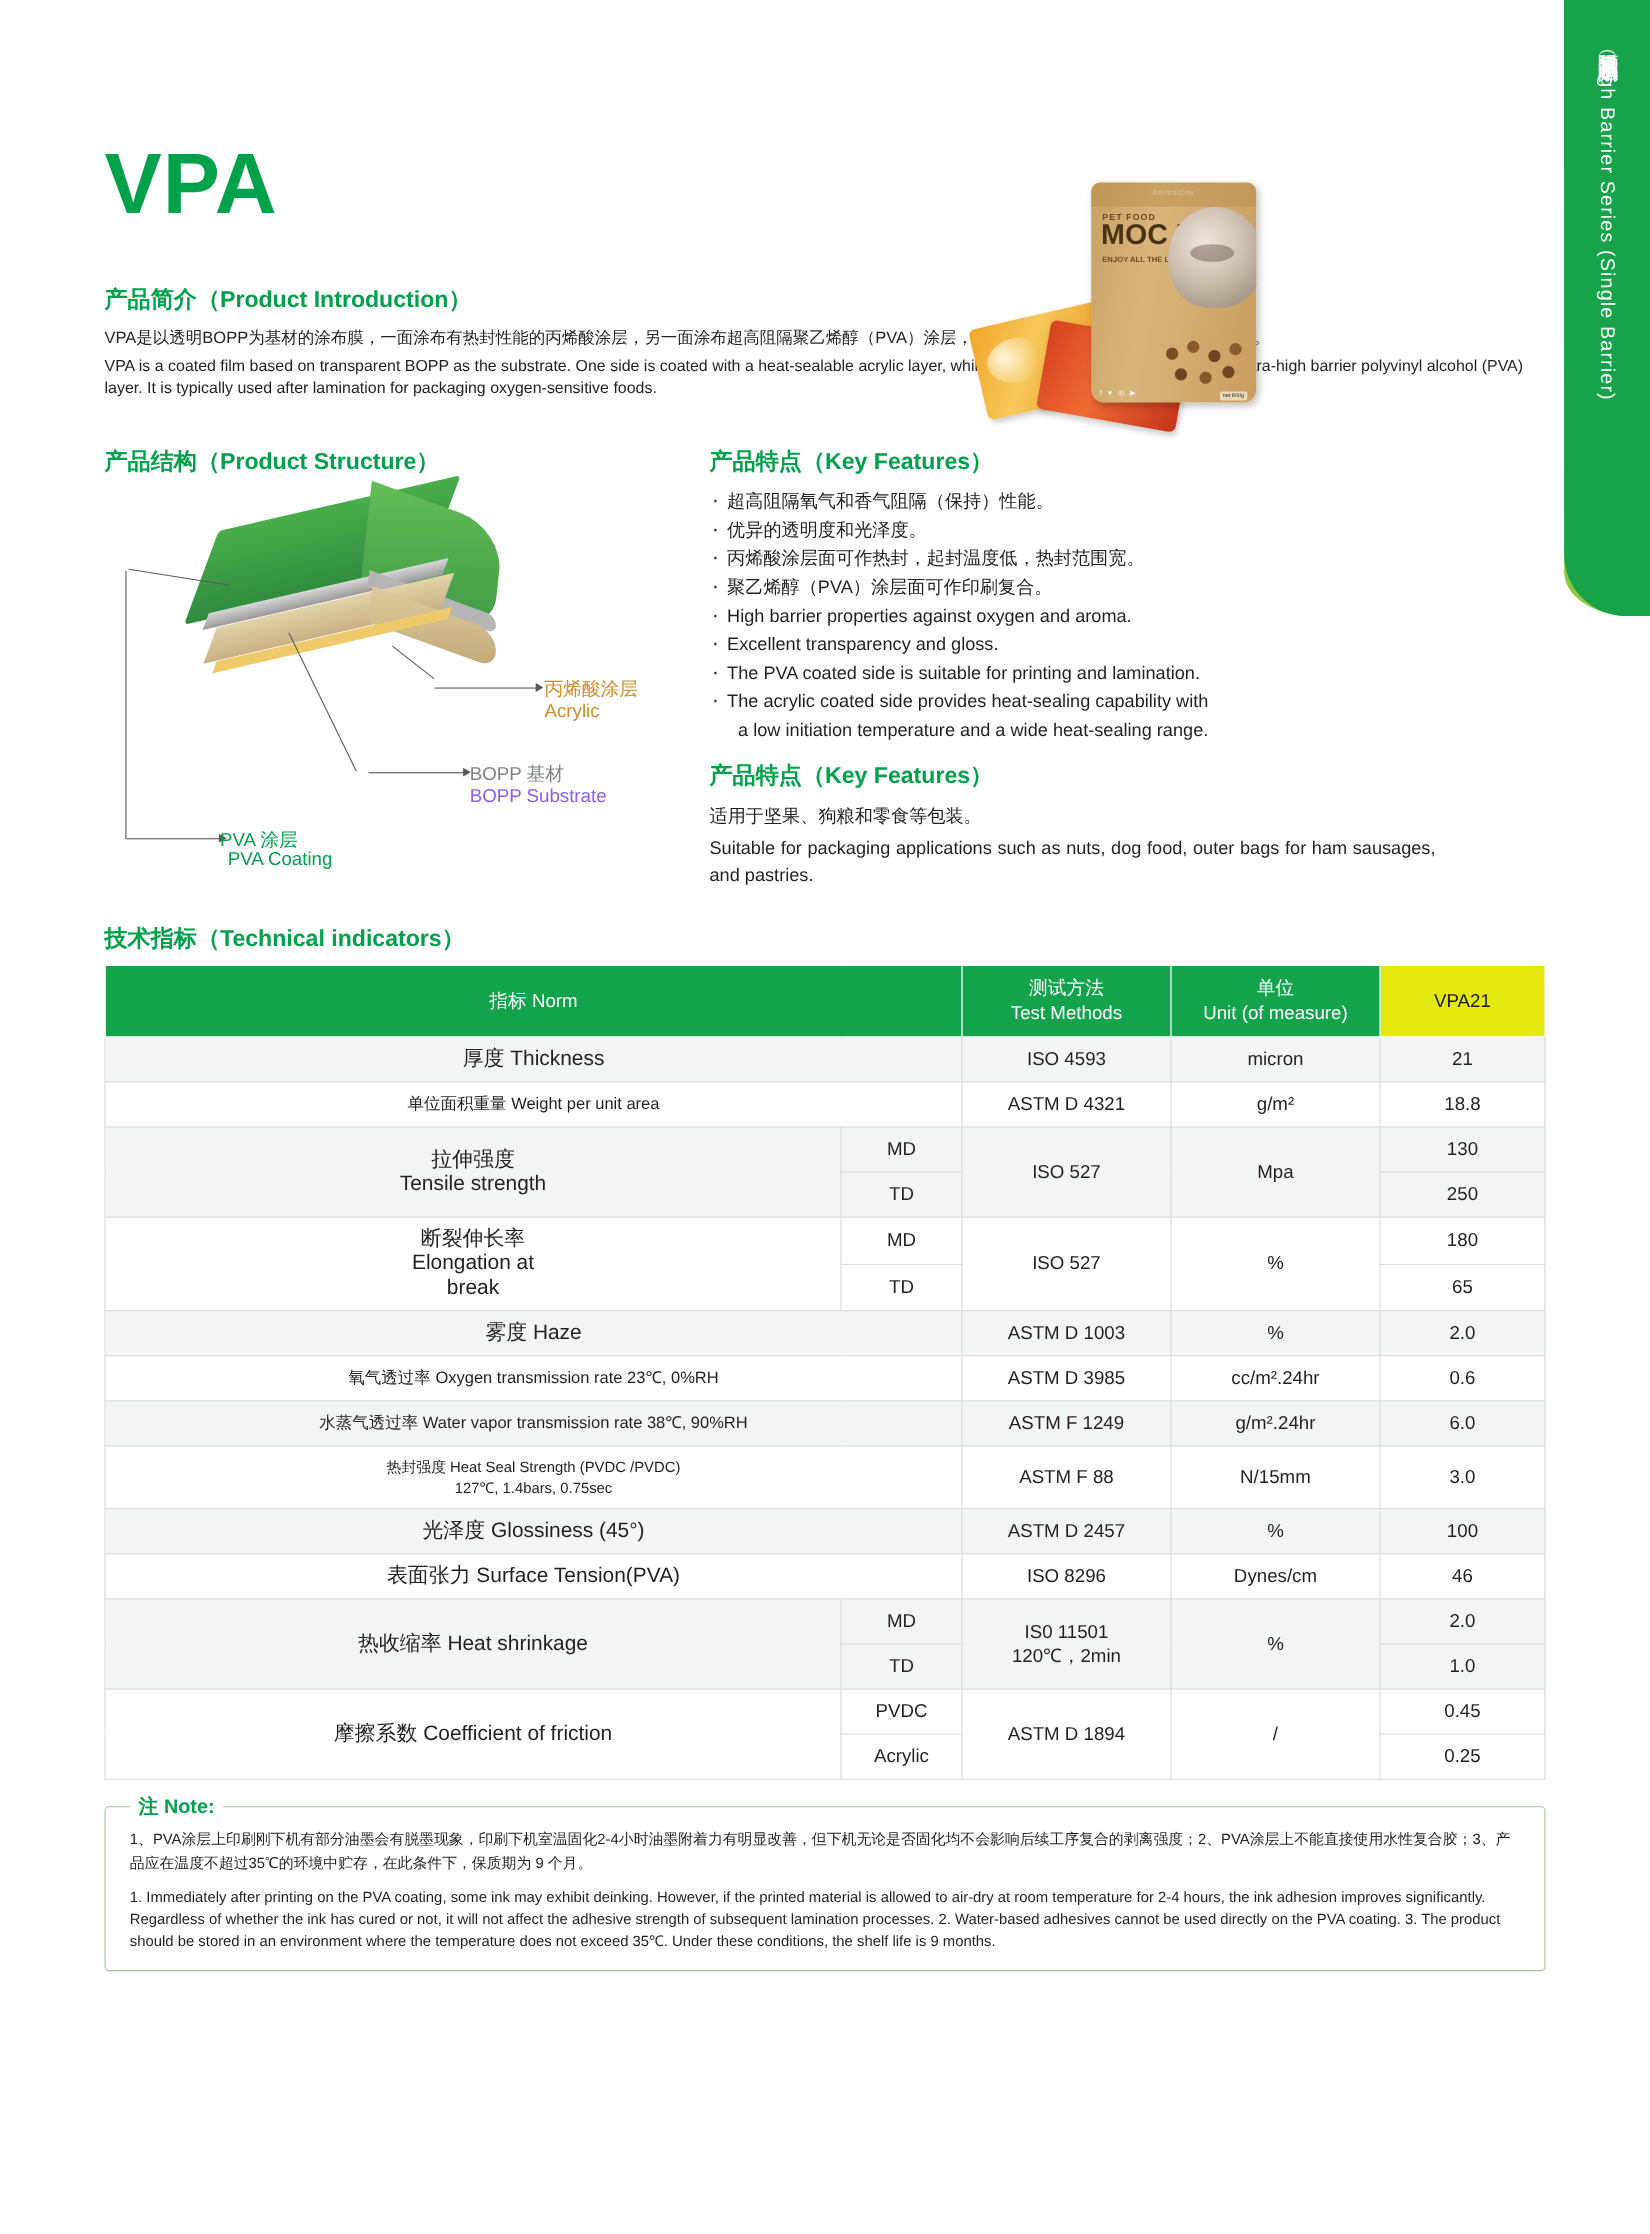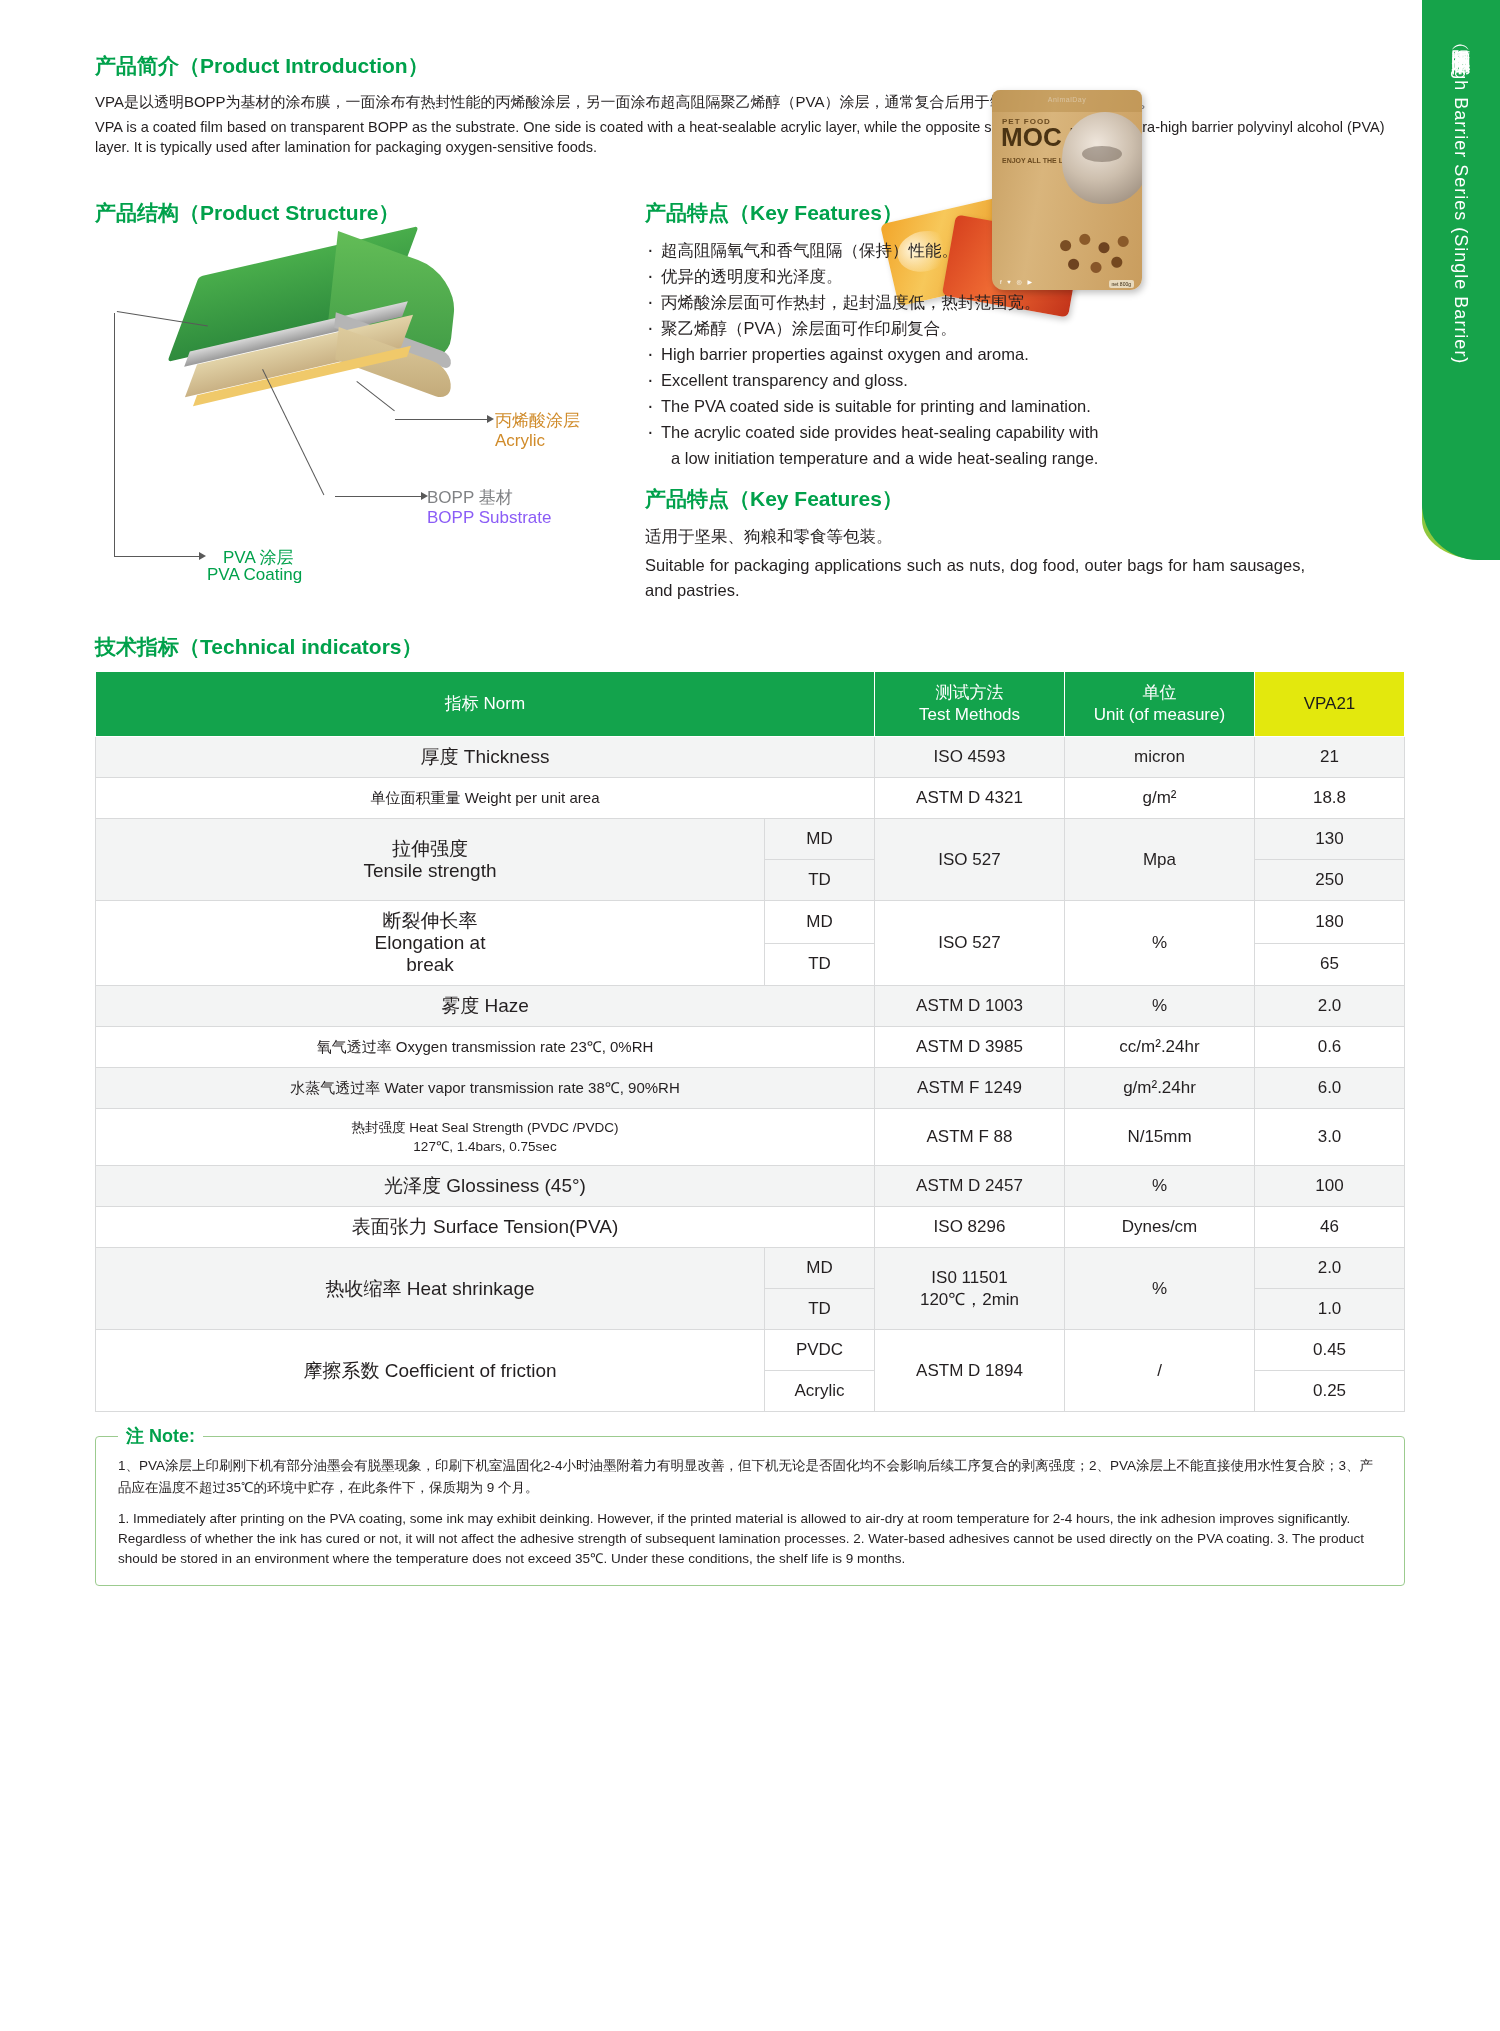--- a/index.html
+++ b/index.html
@@ -198,21 +198,21 @@
   .arrow {
     position:absolute; width: 0; height: 0;
     border-top: 4px solid transparent; border-bottom: 4px solid transparent;
     border-left: 7px solid #595959;
   }
 
   .lbl-acr-cn { position:absolute; left: 400px; top: 168px; font-size: 17px; color: #d08b2a; }
   .lbl-acr-en { position:absolute; left: 400px; top: 190px; font-size: 17px; color: #d08b2a; }
   .lbl-bopp-cn { position:absolute; left: 332px; top: 245px; font-size: 17px; color: #808285; }
   .lbl-bopp-en { position:absolute; left: 332px; top: 267px; font-size: 17px; color: #8b5cf6; }
-  .lbl-pva-cn { position:absolute; left: 128px; top: 305px; font-size: 17px; color: #00a14b; }
+  .lbl-pva-cn { position:absolute; left: 105px; top: 305px; font-size: 17px; color: #00a14b; }
   .lbl-pva-en { position:absolute; left: 112px; top: 324px; font-size: 17px; color: #00a14b; }
 
   
   .feat { list-style: none; margin: 8px 0 0 0; padding: 0; }
   .feat li { font-size: 16.5px; line-height: 26px; color: #231f20; position: relative; padding-left: 16px; }
   .feat li:before { content: "·"; position:absolute; left: 2px; top: -1px; font-size: 20px; }
   .feat li.indent { padding-left: 26px; }
   .feat li.indent:before { content: ""; }
 
   .apply-cn { font-size: 16.5px; line-height: 26px; margin: 8px 0 0 0; }
@@ -303,20 +303,21 @@
       <div class="lbl1">PET FOOD</div>
       <div class="lbl2">MOC KUP</div>
       <div class="lbl3">ENJOY ALL THE LOVE OF YOUR PET</div>
       <div class="cat"></div>
       <div class="kibble"></div>
       <div class="social">f ♥ ◎ ▶</div>
       <div class="badge">net 800g</div>
     </div>
   </div>
 
+  <div class="brand">VPA</div>
 
   <div class="intro-block">
     <div class="sec-h">
       <span>产品简介</span><span class="en">（Product Introduction）</span>
     </div>
     <p class="p-cn">VPA是以透明BOPP为基材的涂布膜，一面涂布有热封性能的丙烯酸涂层，另一面涂布超高阻隔聚乙烯醇（PVA）涂层，通常复合后用于氧气敏感型的食品包装。</p>
     <p class="p-en">VPA is a coated film based on transparent BOPP as the substrate. One side is coated with a heat-sealable acrylic layer, while the opposite side is coated with an ultra-high barrier polyvinyl alcohol (PVA) layer. It is typically used after lamination for packaging oxygen-sensitive foods.</p>
   </div>
 
   <div class="mid">

